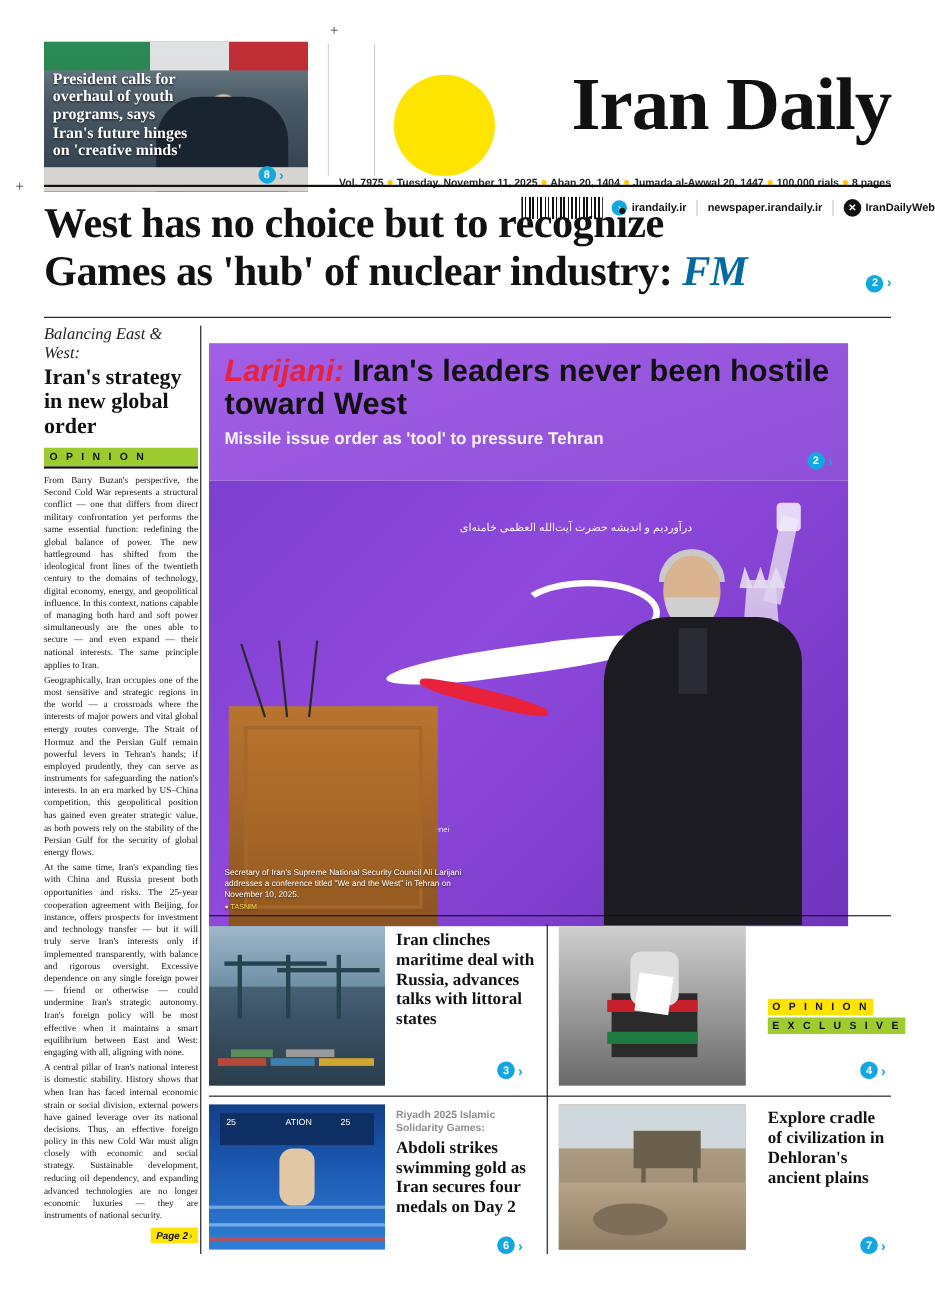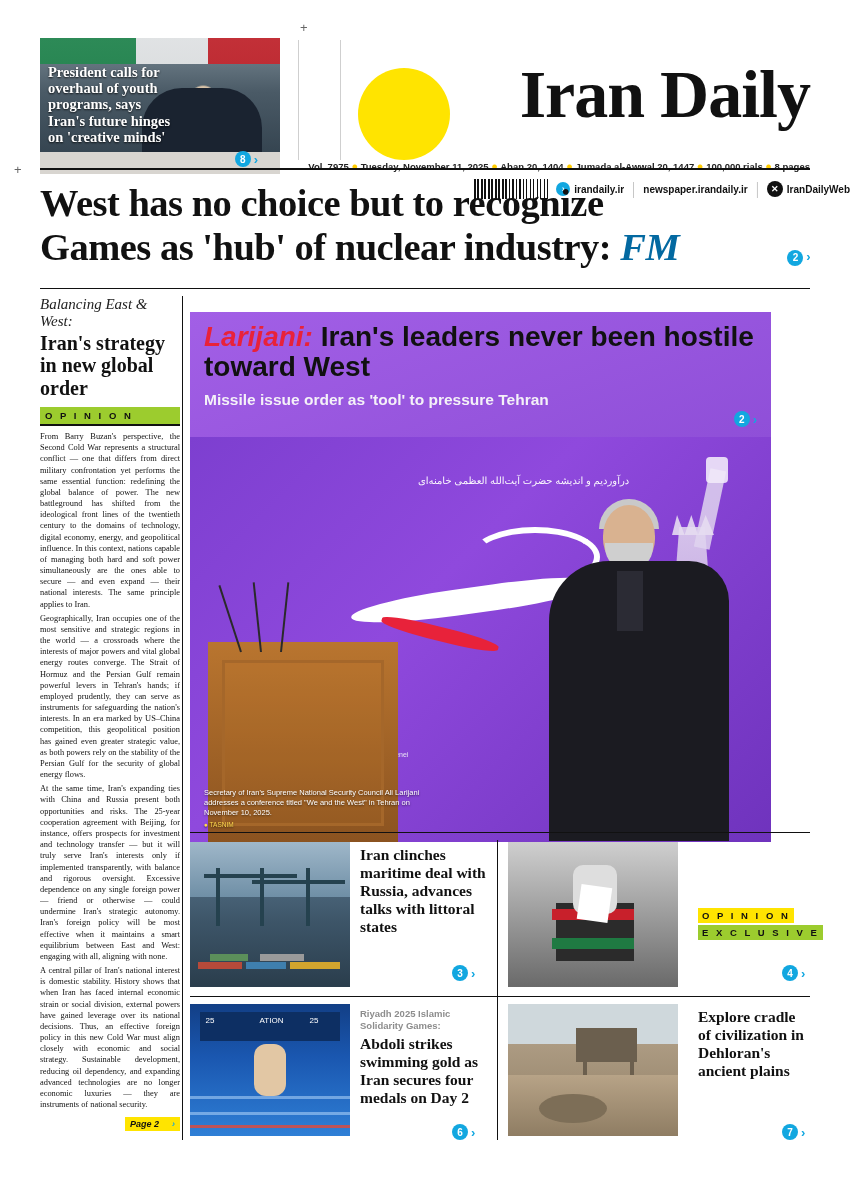--- a/index.html
+++ b/index.html
@@ -97,21 +97,21 @@
     margin-top:7px; background:#9ccc2e; color:#111; font-family:"Liberation Sans",sans-serif;
     font-weight:bold; font-size:9.5px; letter-spacing:2.5px; padding:3px 5px;
   }
   .op-rule { height:2px; background:#111; margin-top:0; }
   .op-body { margin-top:5px; font-family:"Liberation Serif",serif; font-size:8.4px; line-height:1.33; text-align:justify; }
   .op-body p { margin:0 0 3px 0; }
   .op-page {
     margin-top:2px; text-align:right;
   }
   .pagepill {
-    display:inline-flex; align-items:center; gap:13px; background:#ffe400; padding:2px 5px;
+    display:inline-flex; align-items:center; gap:1px; background:#ffe400; padding:2px 5px;
     font-family:"Liberation Sans",serif; font-weight:bold; font-style:italic; font-size:9px;
   }
   .pagepill .arrow { color:#12a7e0; }
 
   .coldiv { position:absolute; width:1px; background:#111; }
 
   
   .lead { position:absolute; left:190px; top:312px; width:581px; }
   .lead-top { background:#9b5fe0; position:relative; height:125px; padding:10px 14px 0 14px;
               background:linear-gradient(160deg,#a25fe6,#8f4fd8); }

